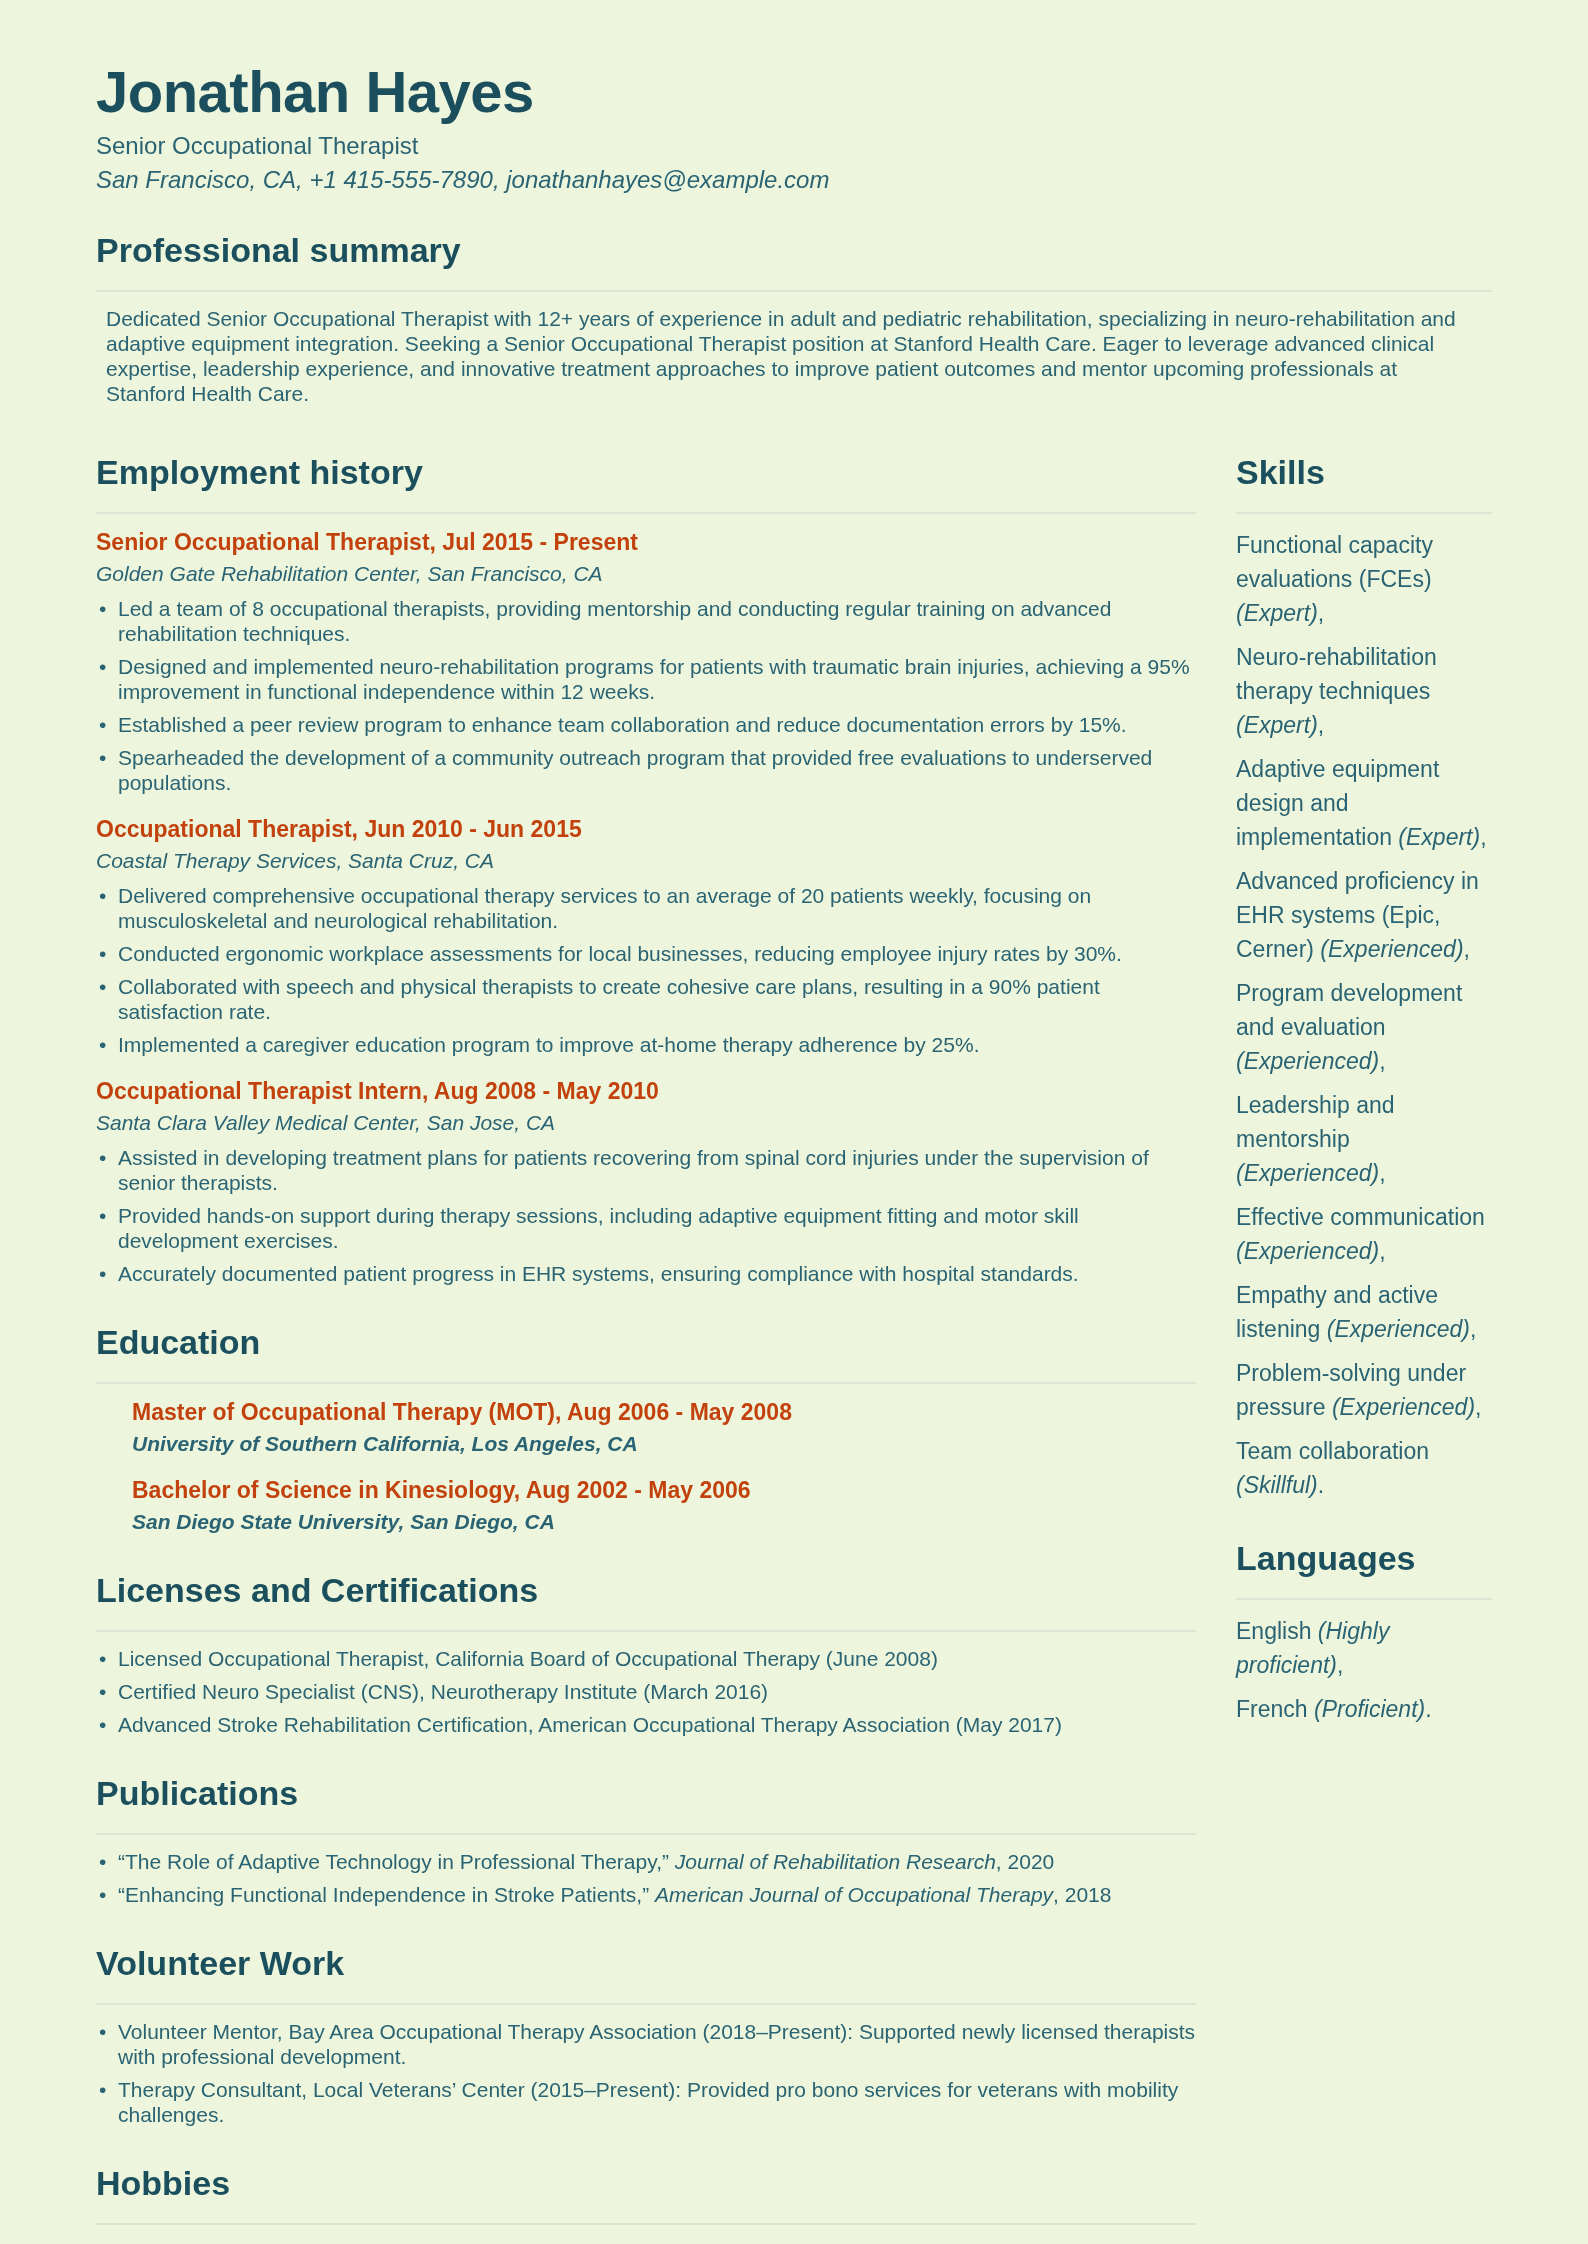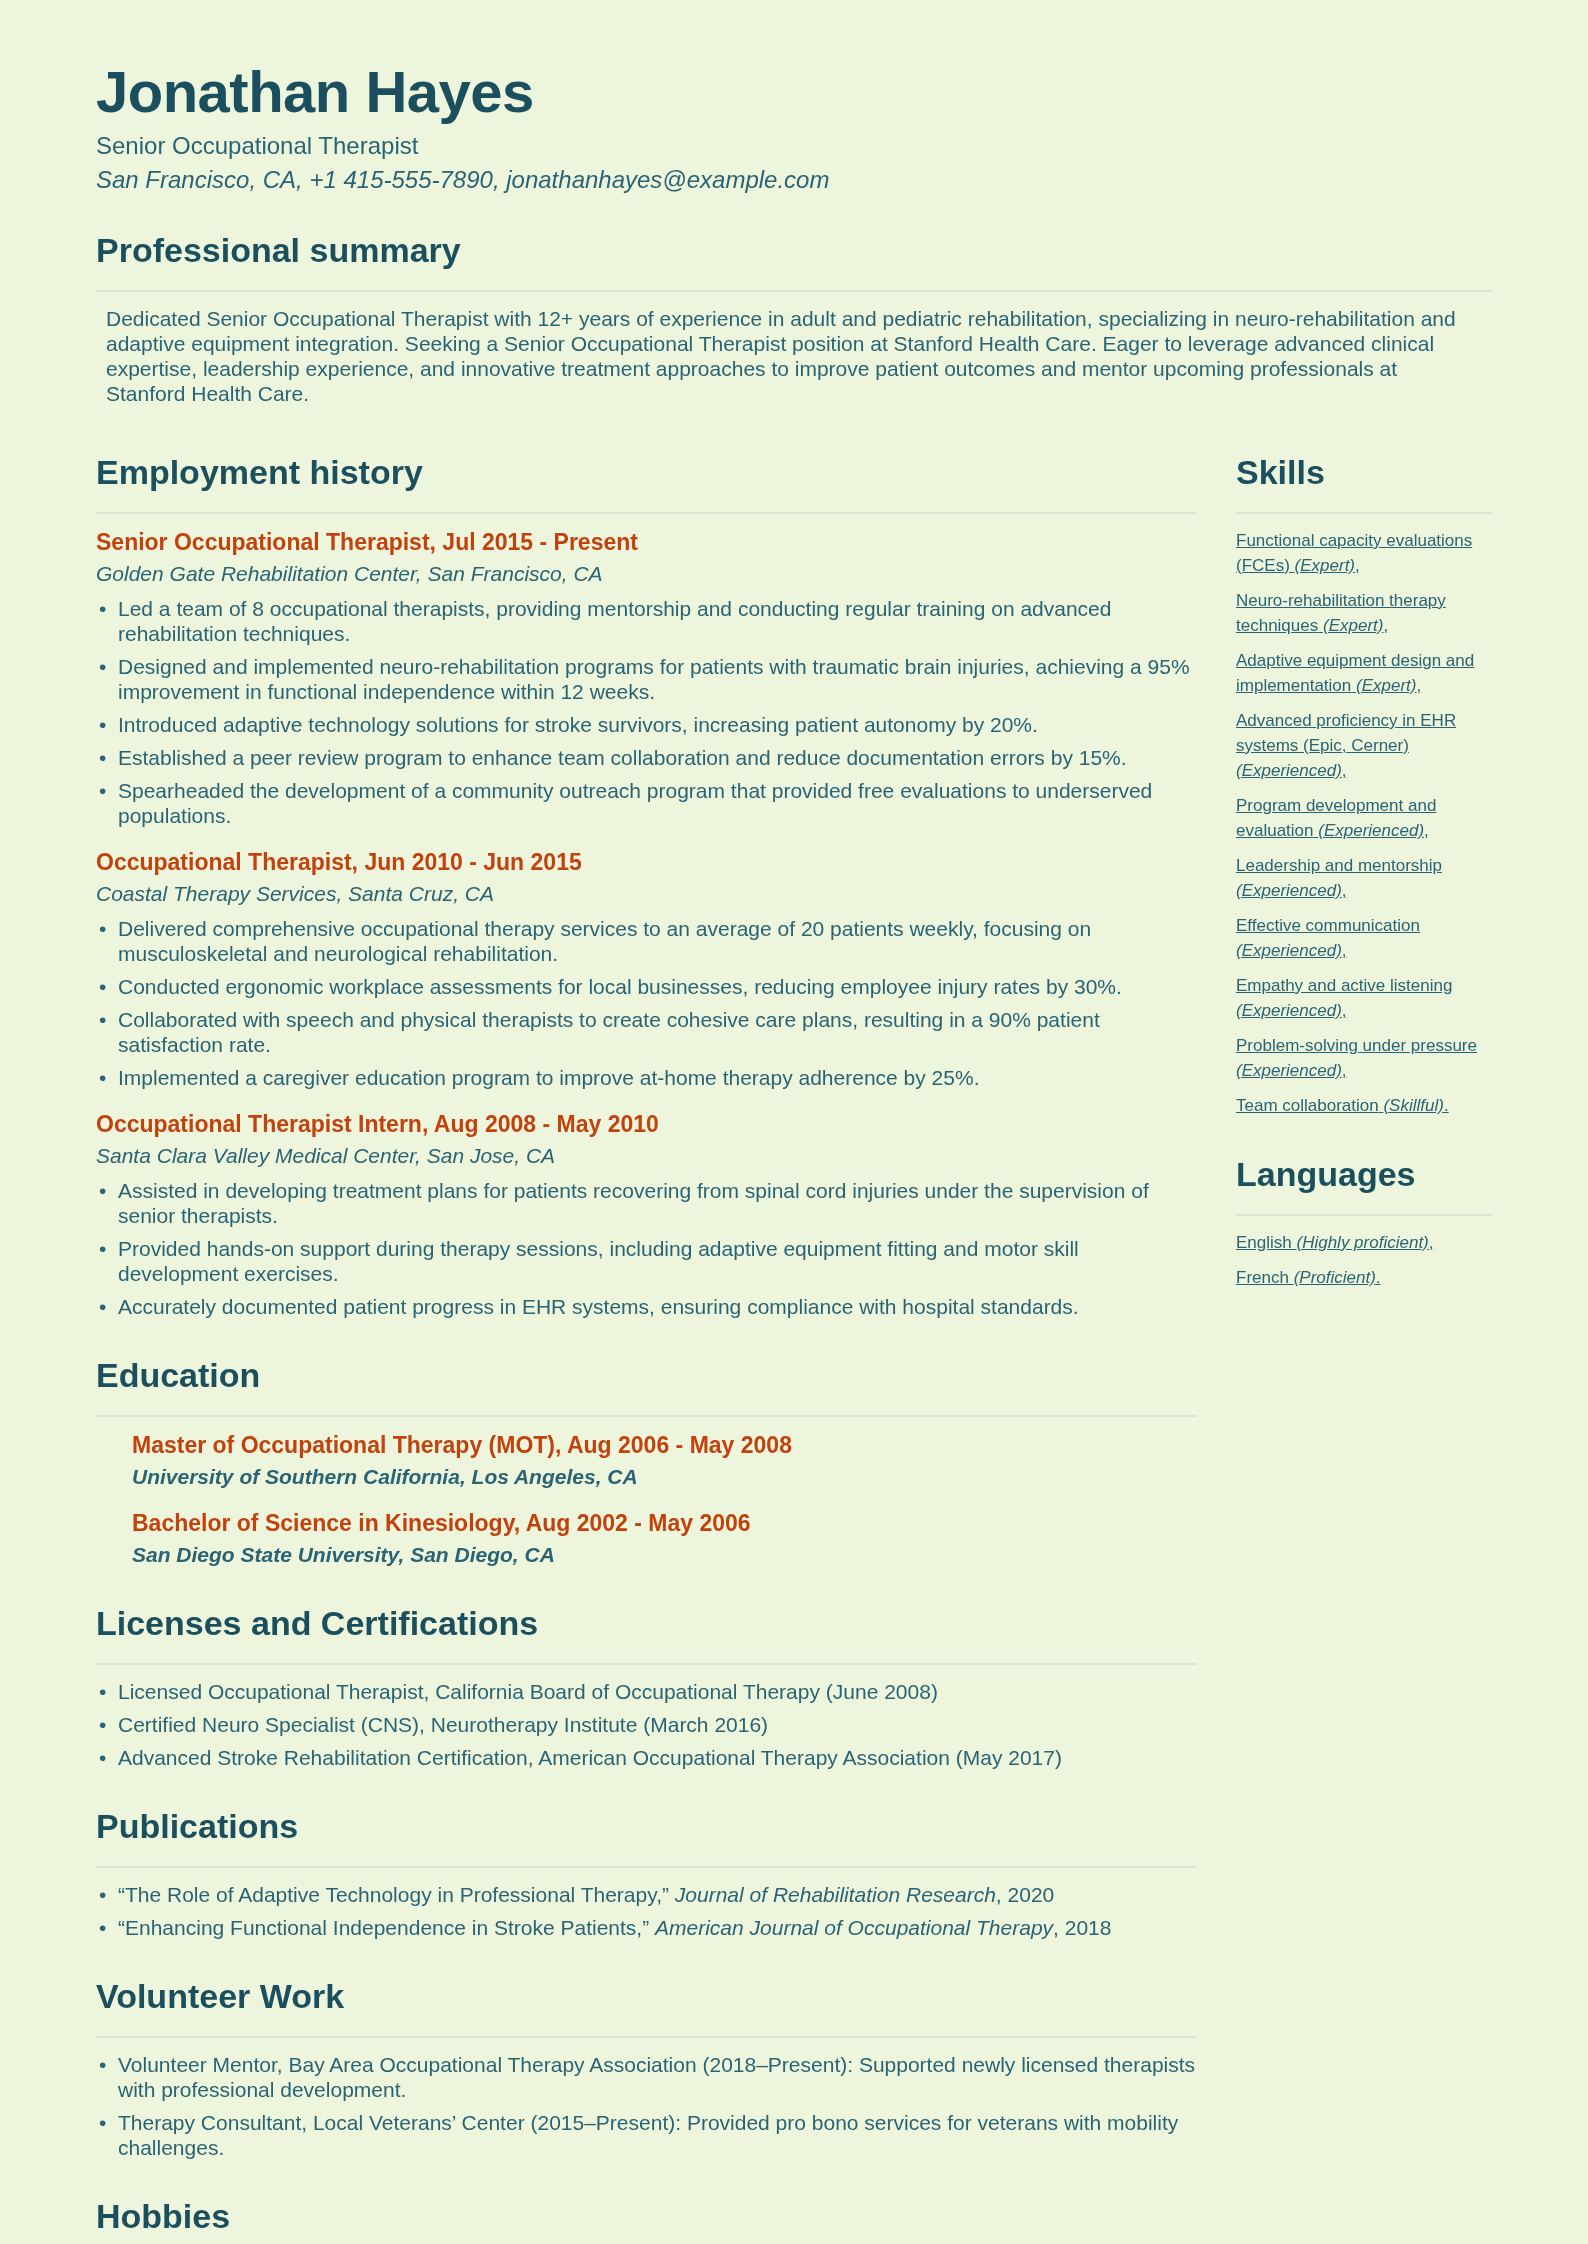--- a/index.html
+++ b/index.html
@@ -30,21 +30,21 @@
   .sidebar{width:256px;flex:0 0 256px;}
   
   h3{margin:0 0 5px 0;font-size:23px;line-height:28px;font-weight:bold;color:#c2410c;}
   .subline{font-style:italic;font-size:21px;line-height:25px;margin:0 0 10px 0;}
   ul{list-style:none;margin:0 0 20px 0;padding:0;}
   li{position:relative;padding-left:22px;margin-bottom:8px;font-size:21px;line-height:25px;}
   li::before{content:"\2022";position:absolute;left:3px;top:0;color:#2a6373;}
   .degree{margin-bottom:20px;margin-left:36px;}
   .degree .subline{margin-bottom:0;font-weight:bold;}
   
-  .skill-item,.lang-item{font-size:17px;line-height:25px;margin-bottom:10px;text-decoration:underline;}
+  .skill-item,.lang-item{font-size:23px;line-height:34px;margin-bottom:10px;}
   em{font-style:italic;}
   section{margin:0;}
   .tight ul{margin-bottom:4px;}
 </style>
 </head>
 <body>
 
 <div class="page">
 
   <header>
@@ -64,21 +64,20 @@
 
       <section>
         <h2>Employment history</h2>
 
         <div class="job">
           <h3>Senior Occupational Therapist, Jul 2015 - Present</h3>
           <div class="subline">Golden Gate Rehabilitation Center, San Francisco, CA</div>
           <ul>
               <li>Led a team of 8 occupational therapists, providing mentorship and conducting regular training on advanced rehabilitation techniques.</li>
               <li>Designed and implemented neuro-rehabilitation programs for patients with traumatic brain injuries, achieving a 95% improvement in functional independence within 12 weeks.</li>
-              <li>Introduced adaptive technology solutions for stroke survivors, increasing patient autonomy by 20%.</li>
               <li>Established a peer review program to enhance team collaboration and reduce documentation errors by 15%.</li>
               <li>Spearheaded the development of a community outreach program that provided free evaluations to underserved populations.</li>
             </ul>
         </div>
 
         <div class="job">
           <h3>Occupational Therapist, Jun 2010 - Jun 2015</h3>
           <div class="subline">Coastal Therapy Services, Santa Cruz, CA</div>
           <ul>
               <li>Delivered comprehensive occupational therapy services to an average of 20 patients weekly, focusing on musculoskeletal and neurological rehabilitation.</li>

